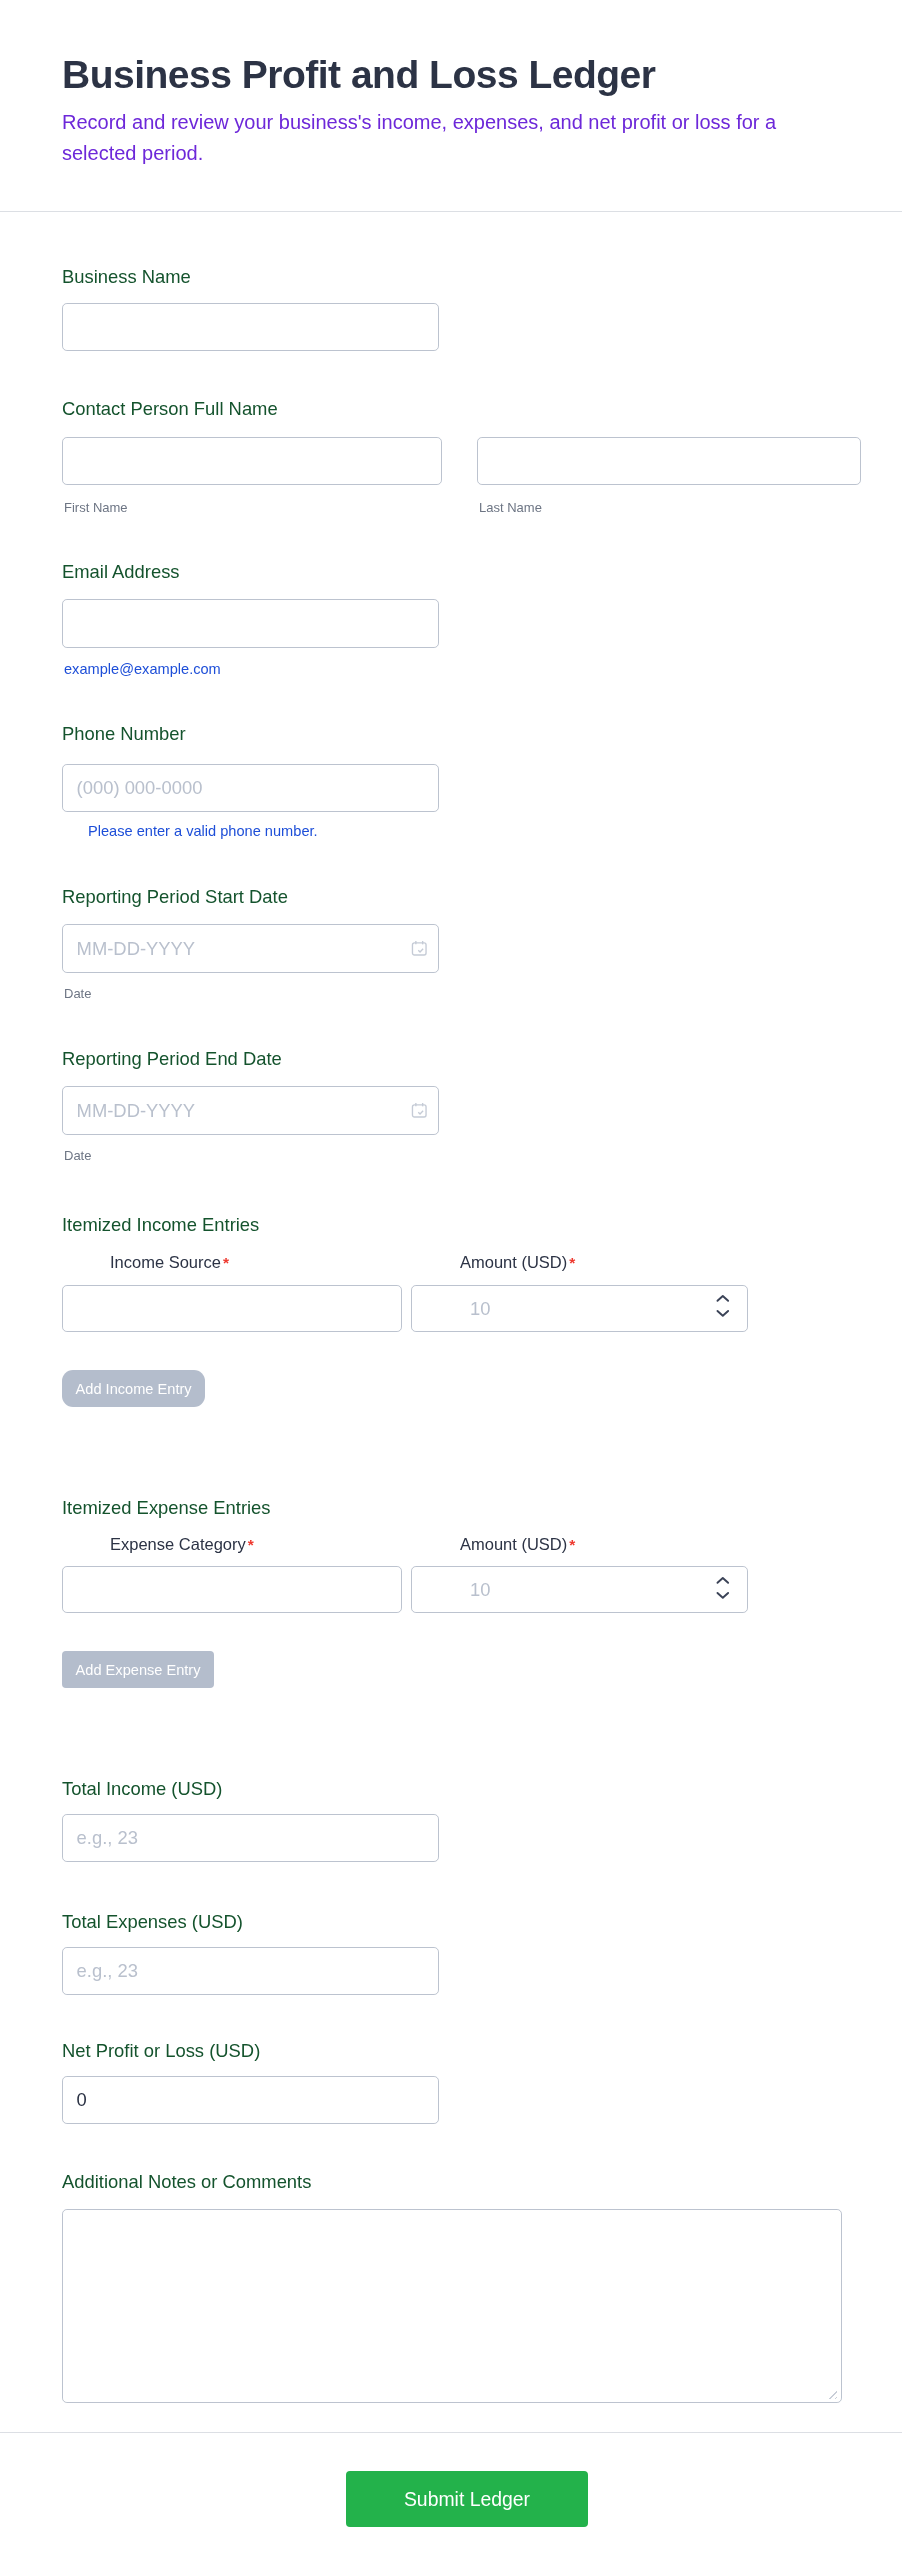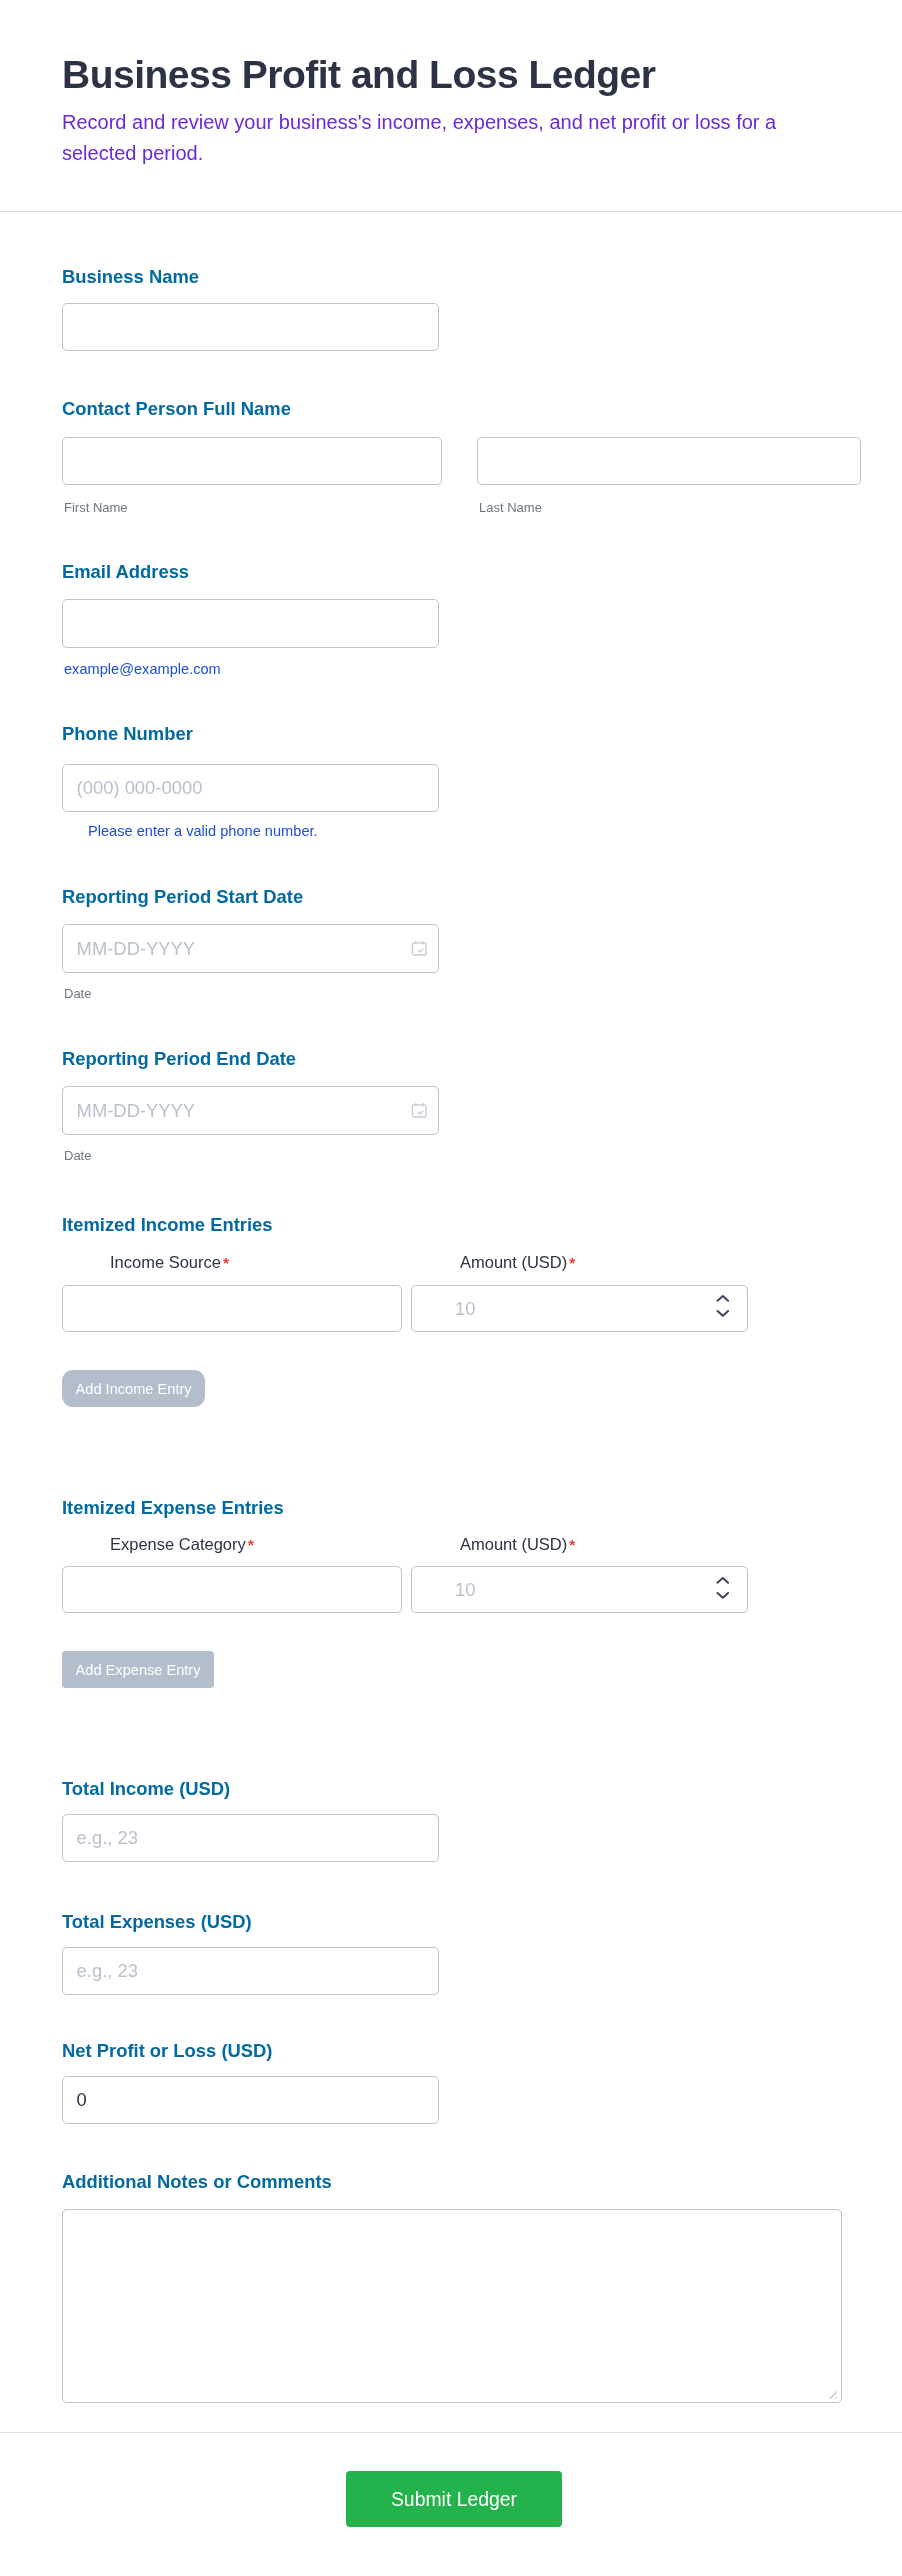--- a/index.html
+++ b/index.html
@@ -2,35 +2,35 @@
 <html><head>
 <meta charset="utf-8">
 <style>
   html,body{margin:0;padding:0;background:#ffffff;}
   .page{position:relative;width:902px;height:2576px;background:#ffffff;
         font-family:"Liberation Sans", sans-serif;overflow:hidden;}
   .abs{position:absolute;}
   .page-title{font-size:39px;font-weight:700;color:#2c3345;letter-spacing:-0.5px;line-height:47px;}
   .page-subtitle{font-size:20px;color:#6d28d9;line-height:31px;}
   .divider{position:absolute;left:0;width:902px;height:1px;background:#dcdfe4;}
-  .field-label{font-size:18.4px;font-weight:700;color:#0369a1;line-height:22px;white-space:nowrap;}
+  .field-label{font-size:18.4px;font-weight:400;color:#14532d;line-height:22px;white-space:nowrap;}
   .col-label{font-size:16.5px;font-weight:500;color:#2c3345;line-height:20.4px;white-space:nowrap;margin-left:48px;}
   .asterisk{color:#ee392f;font-weight:700;font-size:15.5px;margin-left:1.9px;}
   .sub-label{font-size:13px;color:#6d7584;line-height:16.5px;}
   .helper{font-size:14.6px;color:#1d4ed8;line-height:17.5px;}
   .text-input{position:absolute;box-sizing:border-box;height:48px;border:1px solid #bcc3cf;
               border-radius:4.9px;background:#fff;padding:0 13.6px;font-family:"Liberation Sans",sans-serif;
               font-size:18.4px;color:#2c3345;outline:none;}
   .text-input::placeholder{color:#b9c0cd;opacity:1;}
-  .num-input{padding-left:43px;padding-right:39px;}
+  .num-input{padding-left:58px;padding-right:39px;}
   .notes-area{position:absolute;box-sizing:border-box;border:1px solid #bcc3cf;border-radius:4.9px;
               background:#fff;resize:none;outline:none;}
   .add-btn{position:absolute;height:37px;padding:0 13.6px;background:#b4bdcc;border:none;border-radius:3.9px;
            color:#ffffff;font-family:"Liberation Sans",sans-serif;font-size:14.6px;font-weight:500;cursor:pointer;}
-  .submit-btn{position:absolute;width:216px;height:56px;background:#23b24b;border:none;border-radius:3.9px;
+  .submit-btn{position:absolute;width:242px;height:56px;background:#23b24b;border:none;border-radius:3.9px;
               color:#ffffff;font-family:"Liberation Sans",sans-serif;font-size:19.4px;font-weight:500;cursor:pointer;}
   .cal-icon{position:absolute;cursor:pointer;}
   .spinner{position:absolute;display:flex;flex-direction:column;gap:6.8px;align-items:center;}
   .spin-btn{cursor:pointer;display:block;line-height:0;}
   .resize-grip{position:absolute;width:10.7px;height:10.7px;
      background:linear-gradient(315deg,transparent 1px,#c9ced8 1px 1.9px,transparent 1.9px 4.9px,#c9ced8 4.9px 5.8px,transparent 5.8px);}
 </style>
 </head>
 <body>
 

